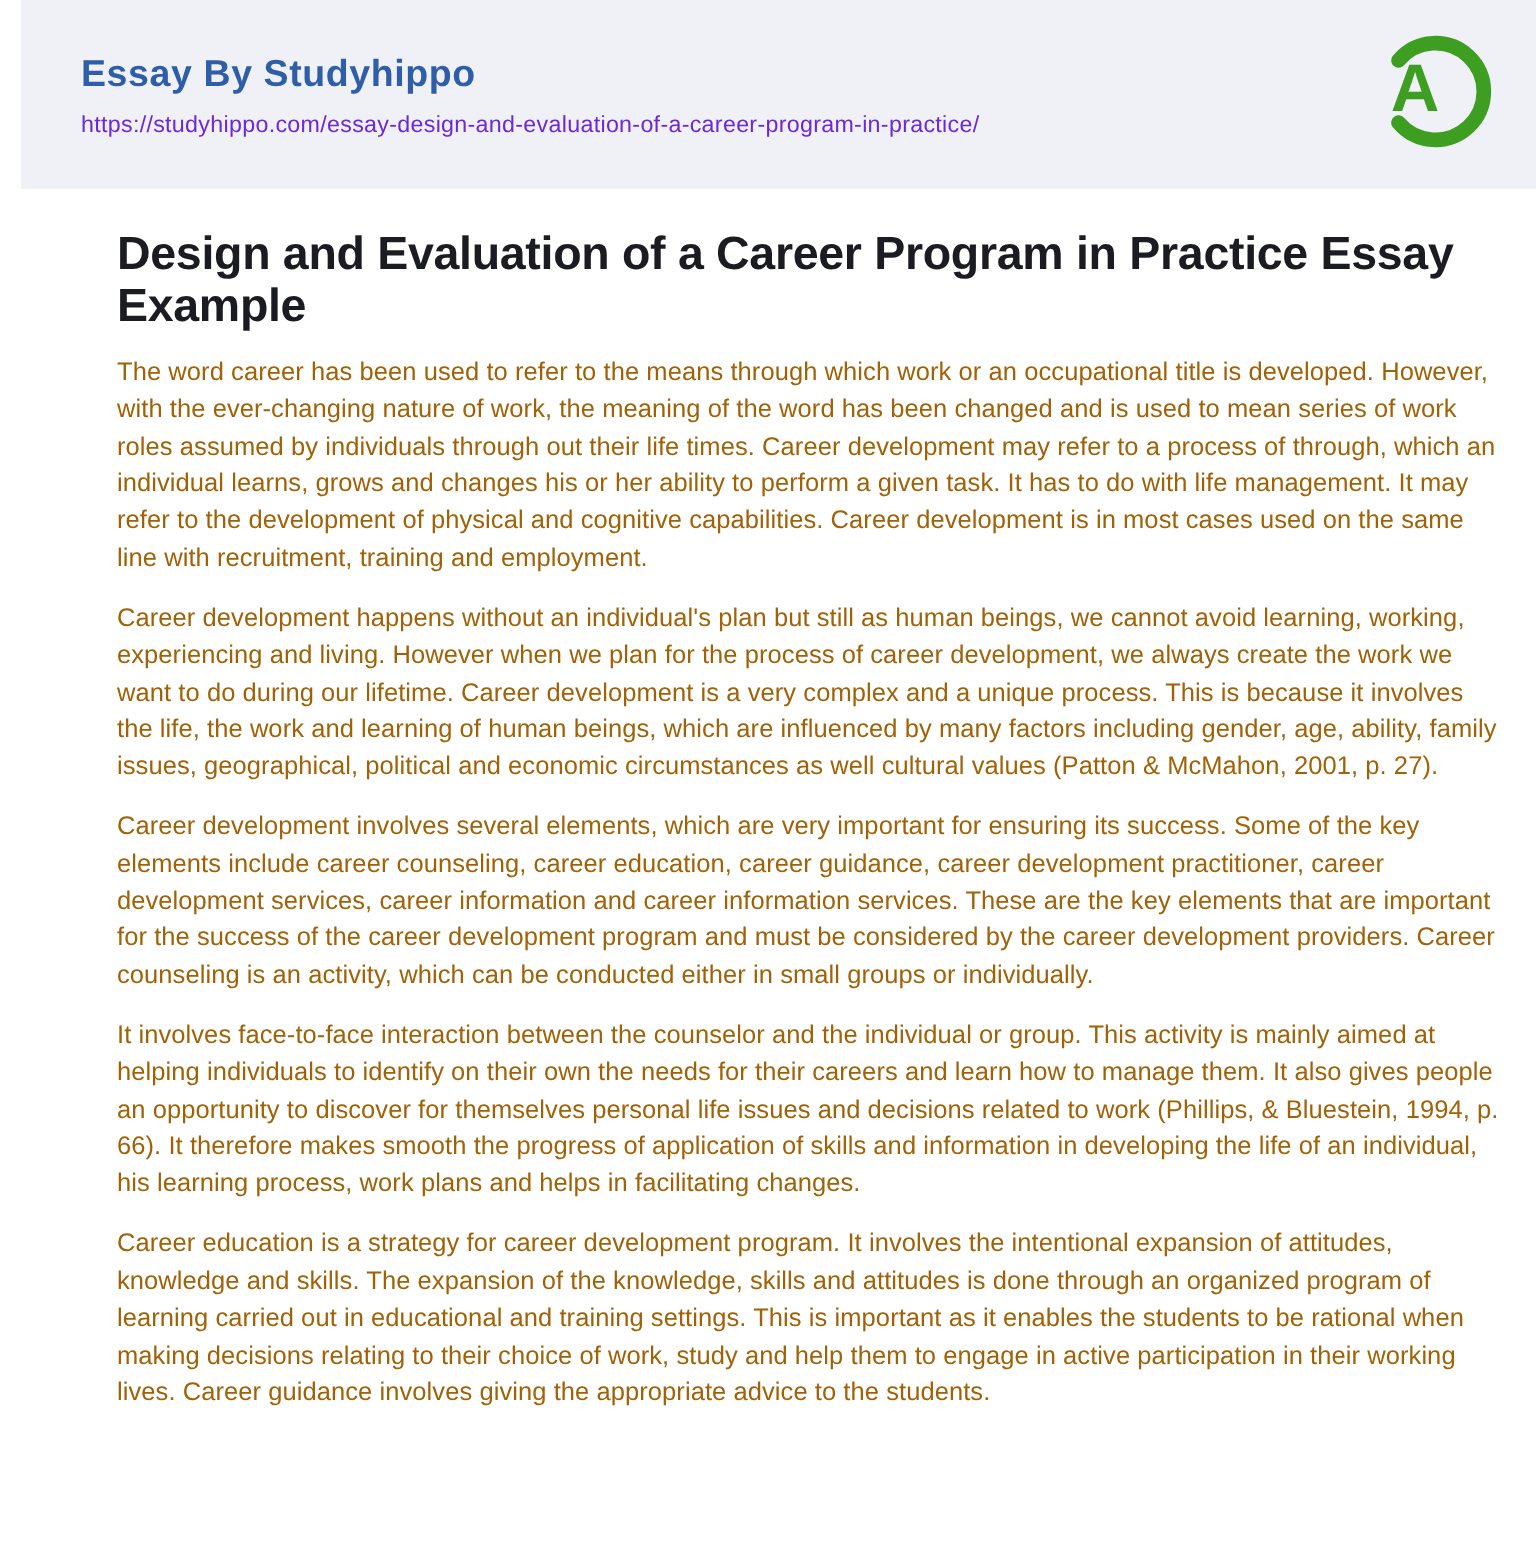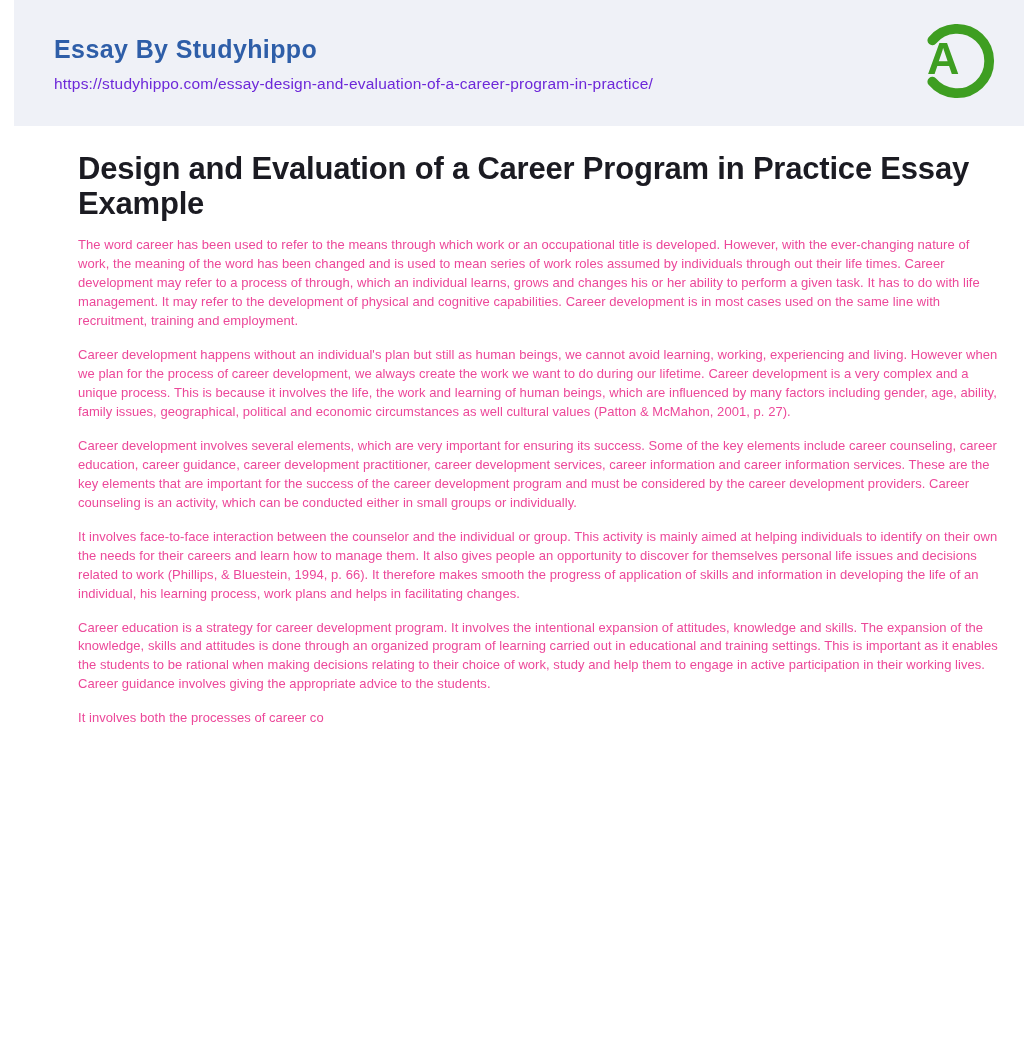--- a/index.html
+++ b/index.html
@@ -59,22 +59,22 @@
     max-width: 950px;
     color: #1b1b22;
     font-size: 31px;
     line-height: 1.13;
     font-weight: bold;
     letter-spacing: -0.2px;
   }
   .article-body p {
     margin: 0 0 15px 0;
     max-width: 948px;
-    color: #ec4899;
-    font-size: 13px;
+    color: #a16207;
+    font-size: 17px;
     line-height: 1.46;
     letter-spacing: 0.05px;
   }
 </style>
 </head>
 <body>
 
 <div class="page">
 
   <header class="site-header">
@@ -93,17 +93,16 @@
 
   <main class="article">
     <h1 class="article-title">Design and Evaluation of a Career Program in Practice Essay Example</h1>
 
     <div class="article-body">
         <p>The word career has been used to refer to the means through which work or an occupational title is developed. However, with the ever-changing nature of work, the meaning of the word has been changed and is used to mean series of work roles assumed by individuals through out their life times. Career development may refer to a process of through, which an individual learns, grows and changes his or her ability to perform a given task. It has to do with life management. It may refer to the development of physical and cognitive capabilities. Career development is in most cases used on the same line with recruitment, training and employment.</p>
         <p>Career development happens without an individual's plan but still as human beings, we cannot avoid learning, working, experiencing and living. However when we plan for the process of career development, we always create the work we want to do during our lifetime. Career development is a very complex and a unique process. This is because it involves the life, the work and learning of human beings, which are influenced by many factors including gender, age, ability, family issues, geographical, political and economic circumstances as well cultural values (Patton &amp; McMahon, 2001, p. 27).</p>
         <p>Career development involves several elements, which are very important for ensuring its success. Some of the key elements include career counseling, career education, career guidance, career development practitioner, career development services, career information and career information services. These are the key elements that are important for the success of the career development program and must be considered by the career development providers. Career counseling is an activity, which can be conducted either in small groups or individually.</p>
         <p>It involves face-to-face interaction between the counselor and the individual or group. This activity is mainly aimed at helping individuals to identify on their own the needs for their careers and learn how to manage them. It also gives people an opportunity to discover for themselves personal life issues and decisions related to work (Phillips, &amp; Bluestein, 1994, p. 66). It therefore makes smooth the progress of application of skills and information in developing the life of an individual, his learning process, work plans and helps in facilitating changes.</p>
         <p>Career education is a strategy for career development program. It involves the intentional expansion of attitudes, knowledge and skills. The expansion of the knowledge, skills and attitudes is done through an organized program of learning carried out in educational and training settings. This is important as it enables the students to be rational when making decisions relating to their choice of work, study and help them to engage in active participation in their working lives. Career guidance involves giving the appropriate advice to the students.</p>
-        <p>It involves both the processes of career co</p>
       </div>
   </main>
 
 </div>
 
 </body></html>

